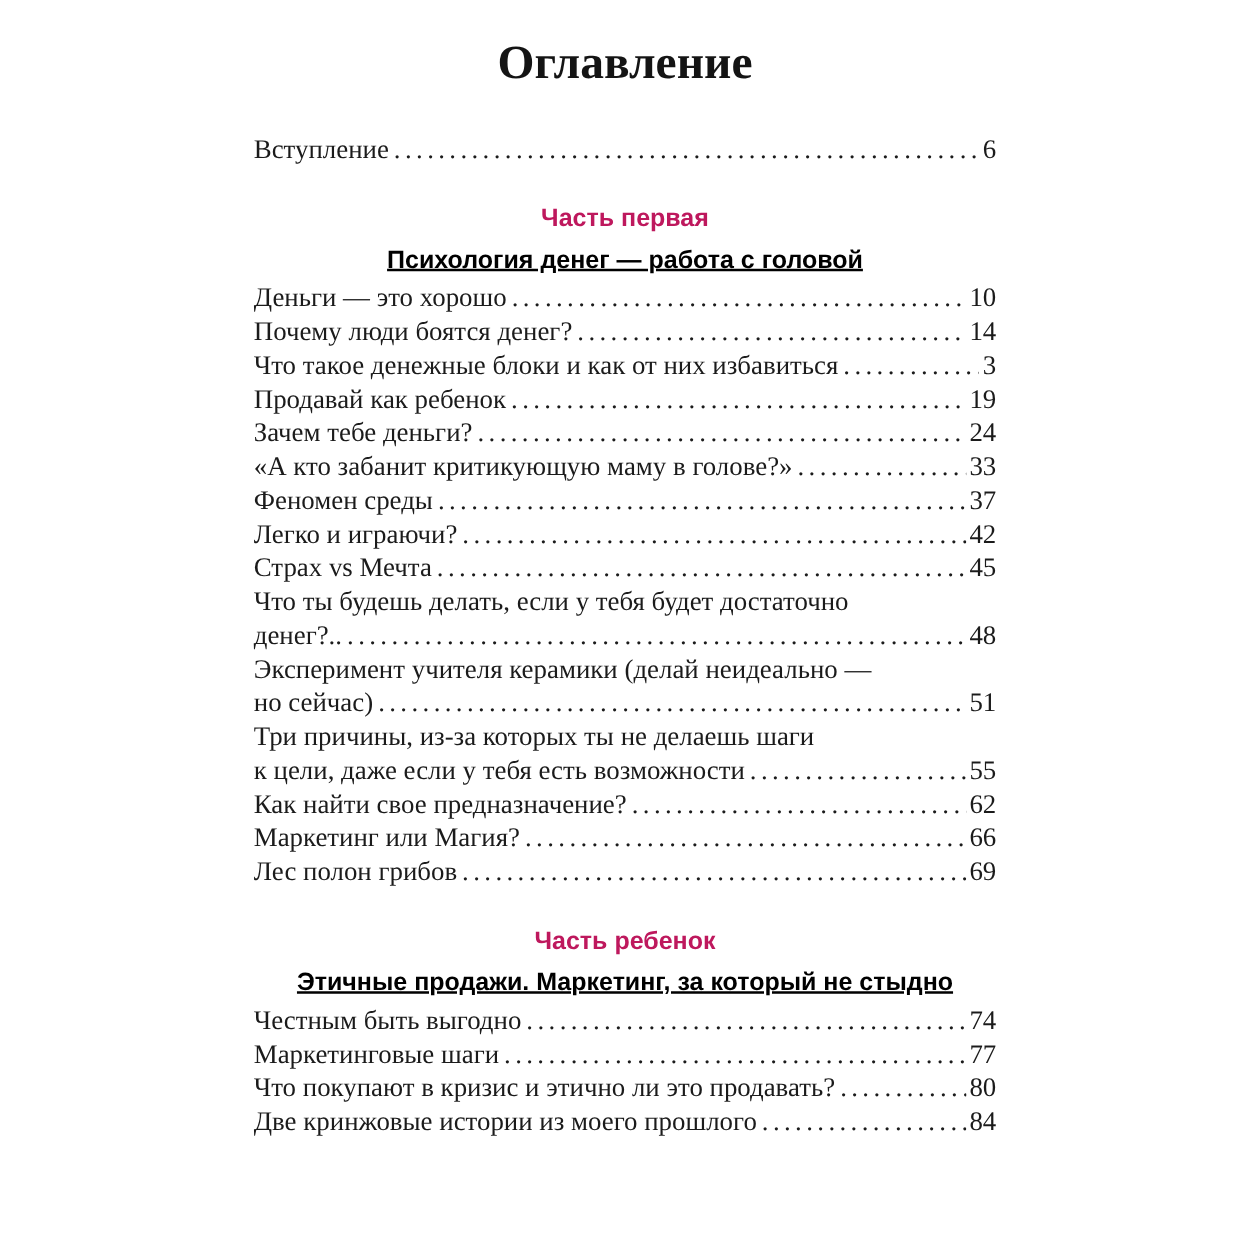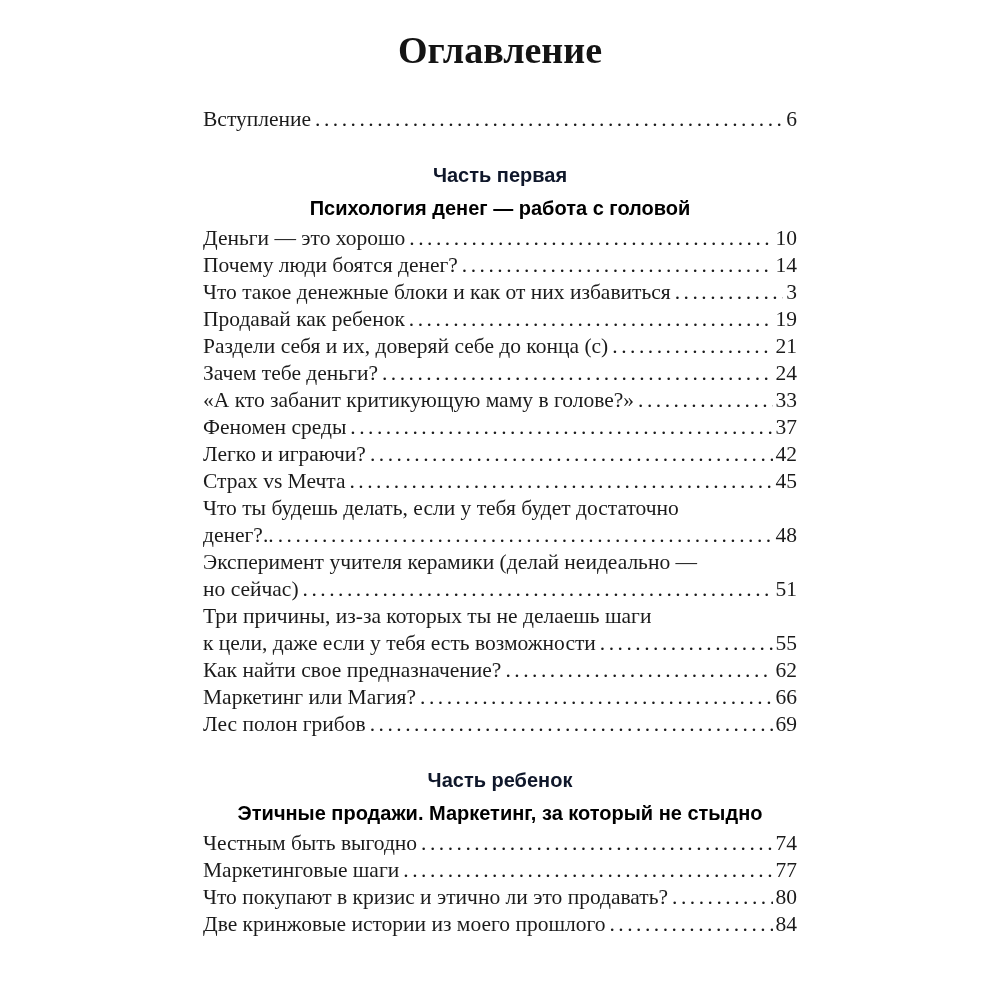--- a/index.html
+++ b/index.html
@@ -46,31 +46,32 @@
     letter-spacing: 3.5px;
     color: #1b1b1b;
   }
   .row .pg { flex: 0 0 auto; text-align: right; }
   .part-label {
     font-family: "Liberation Sans", sans-serif;
     font-weight: 700;
     font-size: 20px;
     line-height: 33px;
     text-align: center;
-    color: #0f172a;
+    color: #be185d;
     margin: 26px 0 0 0;
   }
   .part-title {
     font-family: "Liberation Sans", sans-serif;
     font-weight: 700;
     font-size: 20px;
     line-height: 33px;
     text-align: center;
     color: #000000;
     margin: 0;
+    text-decoration: underline;
   }
   .rows { margin-top: 0; }
   .intro { margin-bottom: 0; }
 </style>
 </head>
 <body>
 
 <div class="page">
 
   <h1 class="title">Оглавление</h1>
@@ -103,25 +104,20 @@
       <span class="dots"></span>
       <span class="pg">3</span>
     </div>
 
     <div class="row">
       <span class="t">Продавай как ребенок</span>
       <span class="dots"></span>
       <span class="pg">19</span>
     </div>
 
-    <div class="row">
-      <span class="t">Раздели себя и их, доверяй себе до конца (с)</span>
-      <span class="dots"></span>
-      <span class="pg">21</span>
-    </div>
 
     <div class="row">
       <span class="t">Зачем тебе деньги?</span>
       <span class="dots"></span>
       <span class="pg">24</span>
     </div>
 
 
     <div class="row">
       <span class="t">«А кто забанит критикующую маму в голове?»</span>

